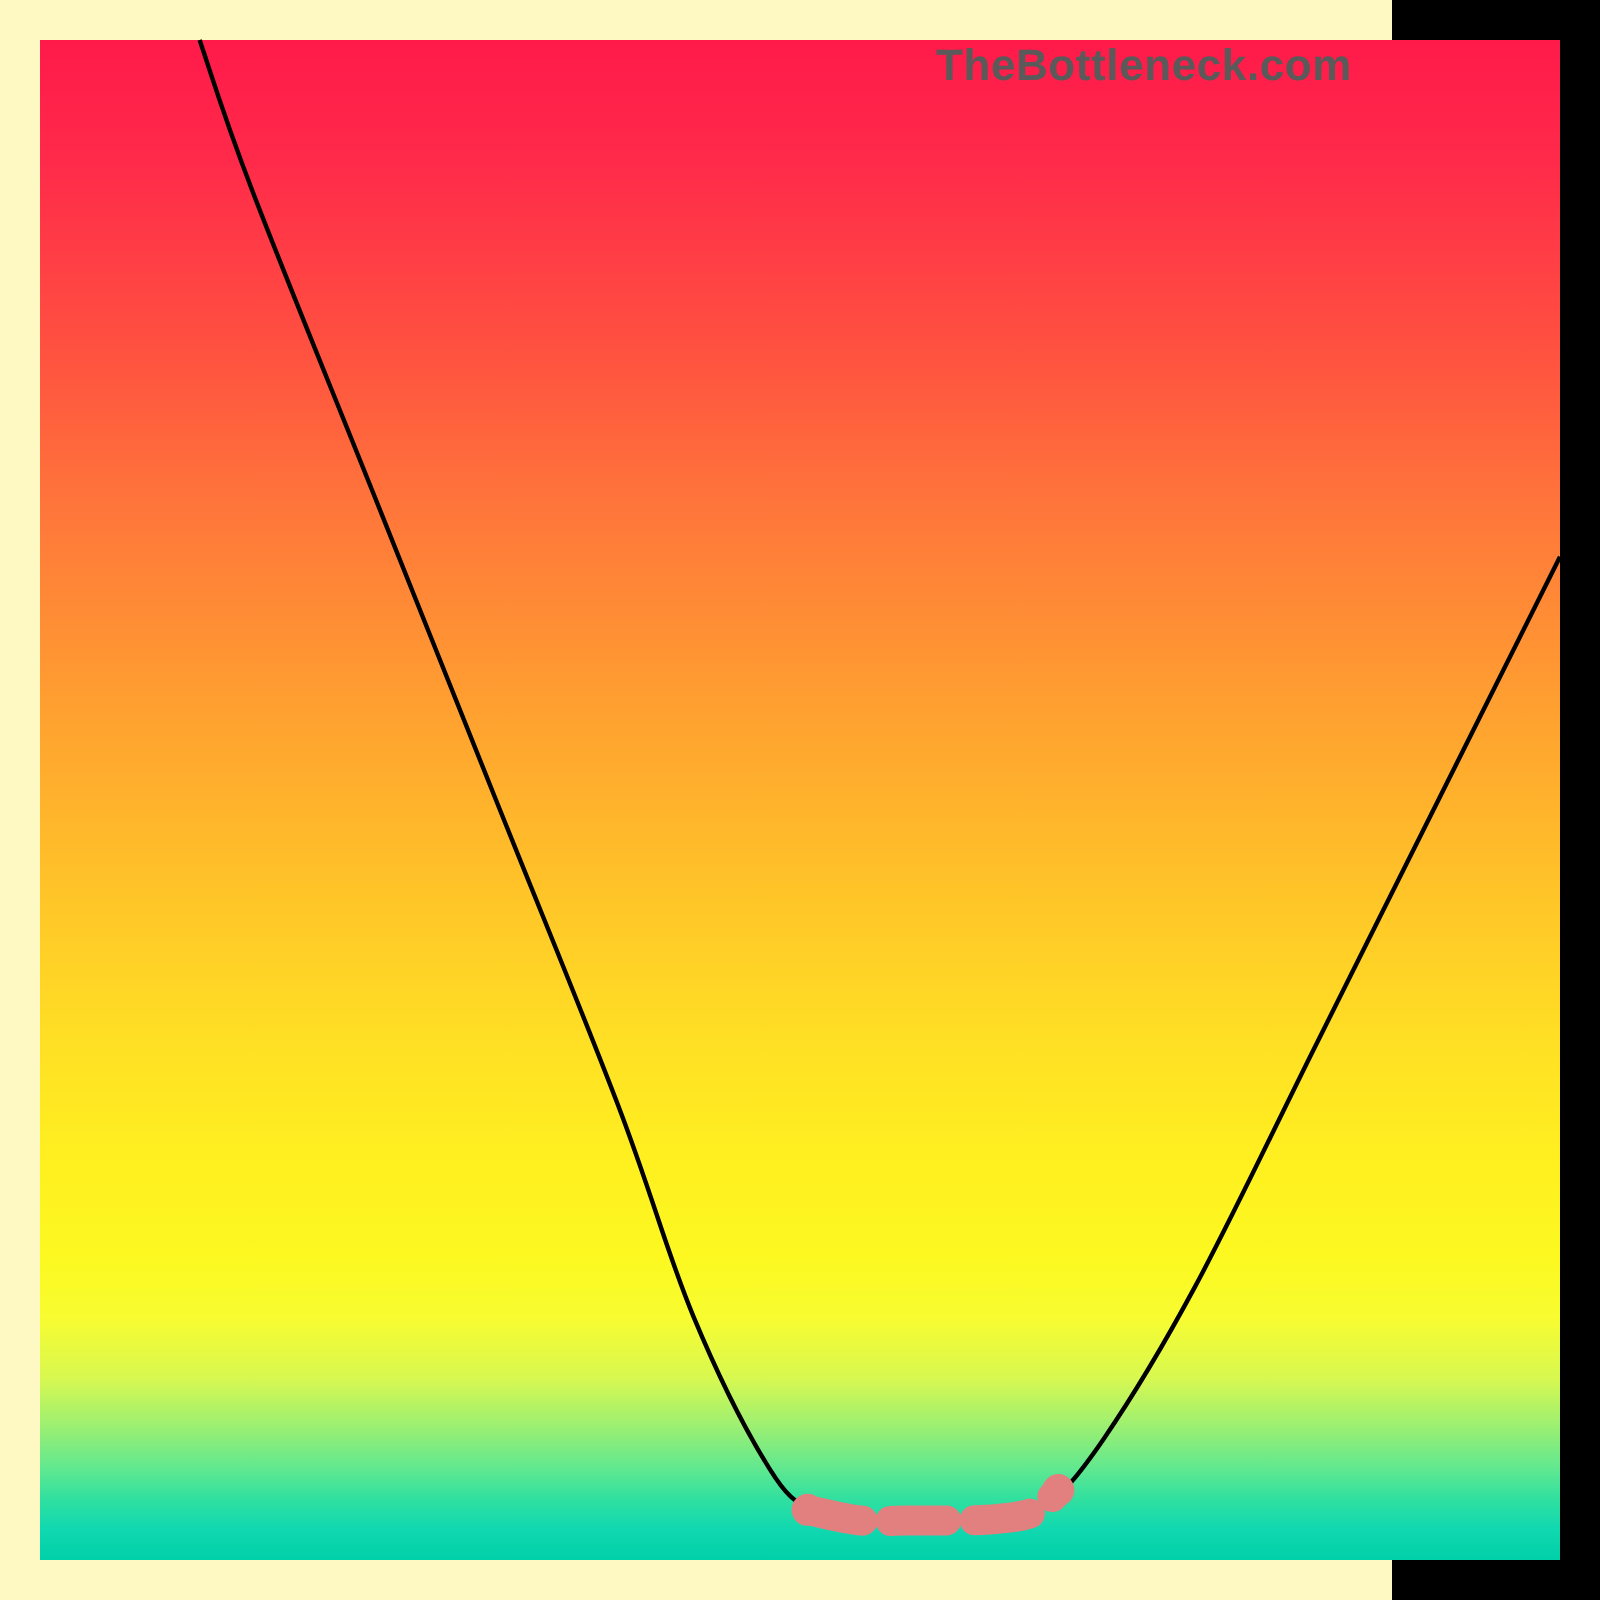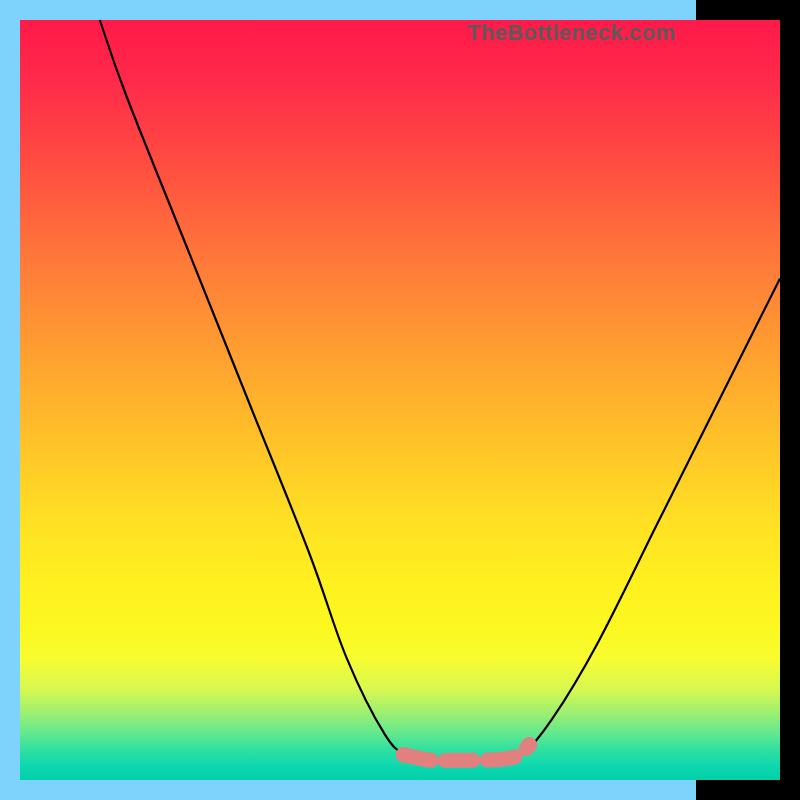--- a/index.html
+++ b/index.html
@@ -1,21 +1,21 @@
 <!DOCTYPE html>
 <html><head>
 <meta charset="utf-8">
 <style>
   * { margin: 0; padding: 0; box-sizing: border-box; }
   html, body { width: 800px; height: 800px; overflow: hidden; background: #000; }
   .frame {
     position: relative;
     width: 696px;
     height: 800px;
-    background: #7dd3fc;
+    background: #fef9c3;
   }
   .plot-area {
     position: absolute;
     left: 20px;
     top: 20px;
     width: 760px;
     height: 760px;
     background: linear-gradient(to bottom,
       #ff1a4a 0%,
       #ff2a4a 8%,

